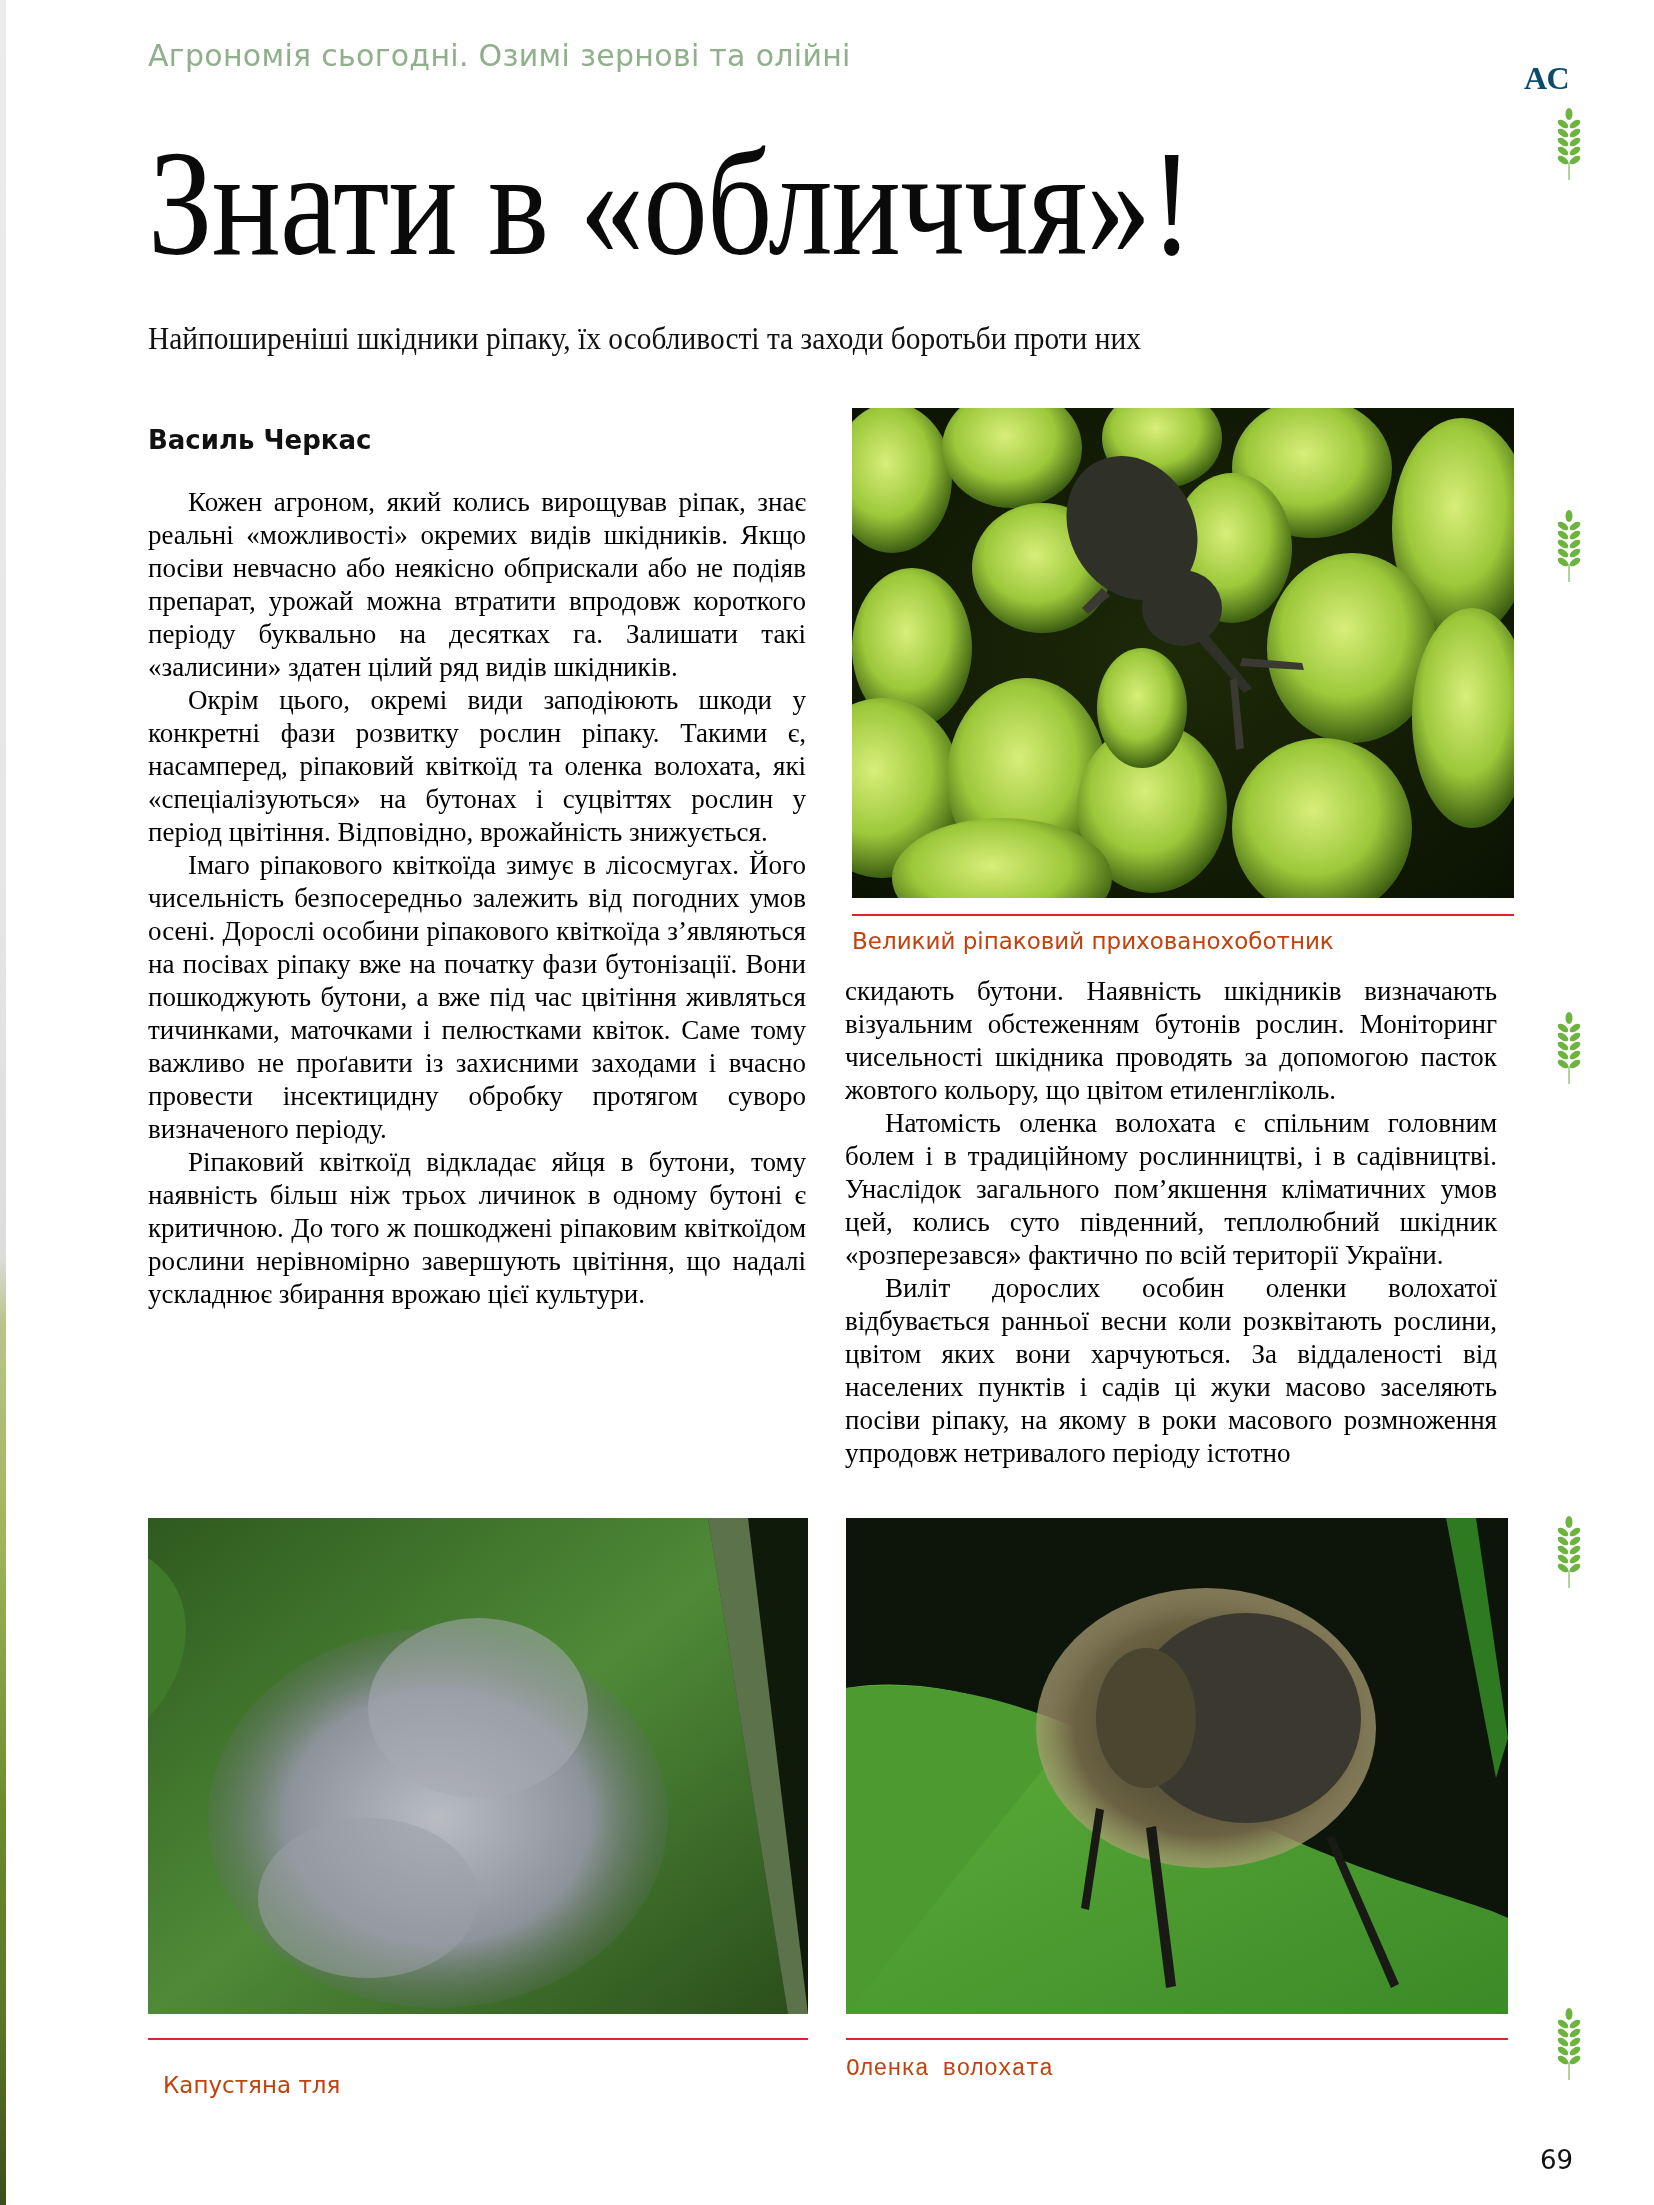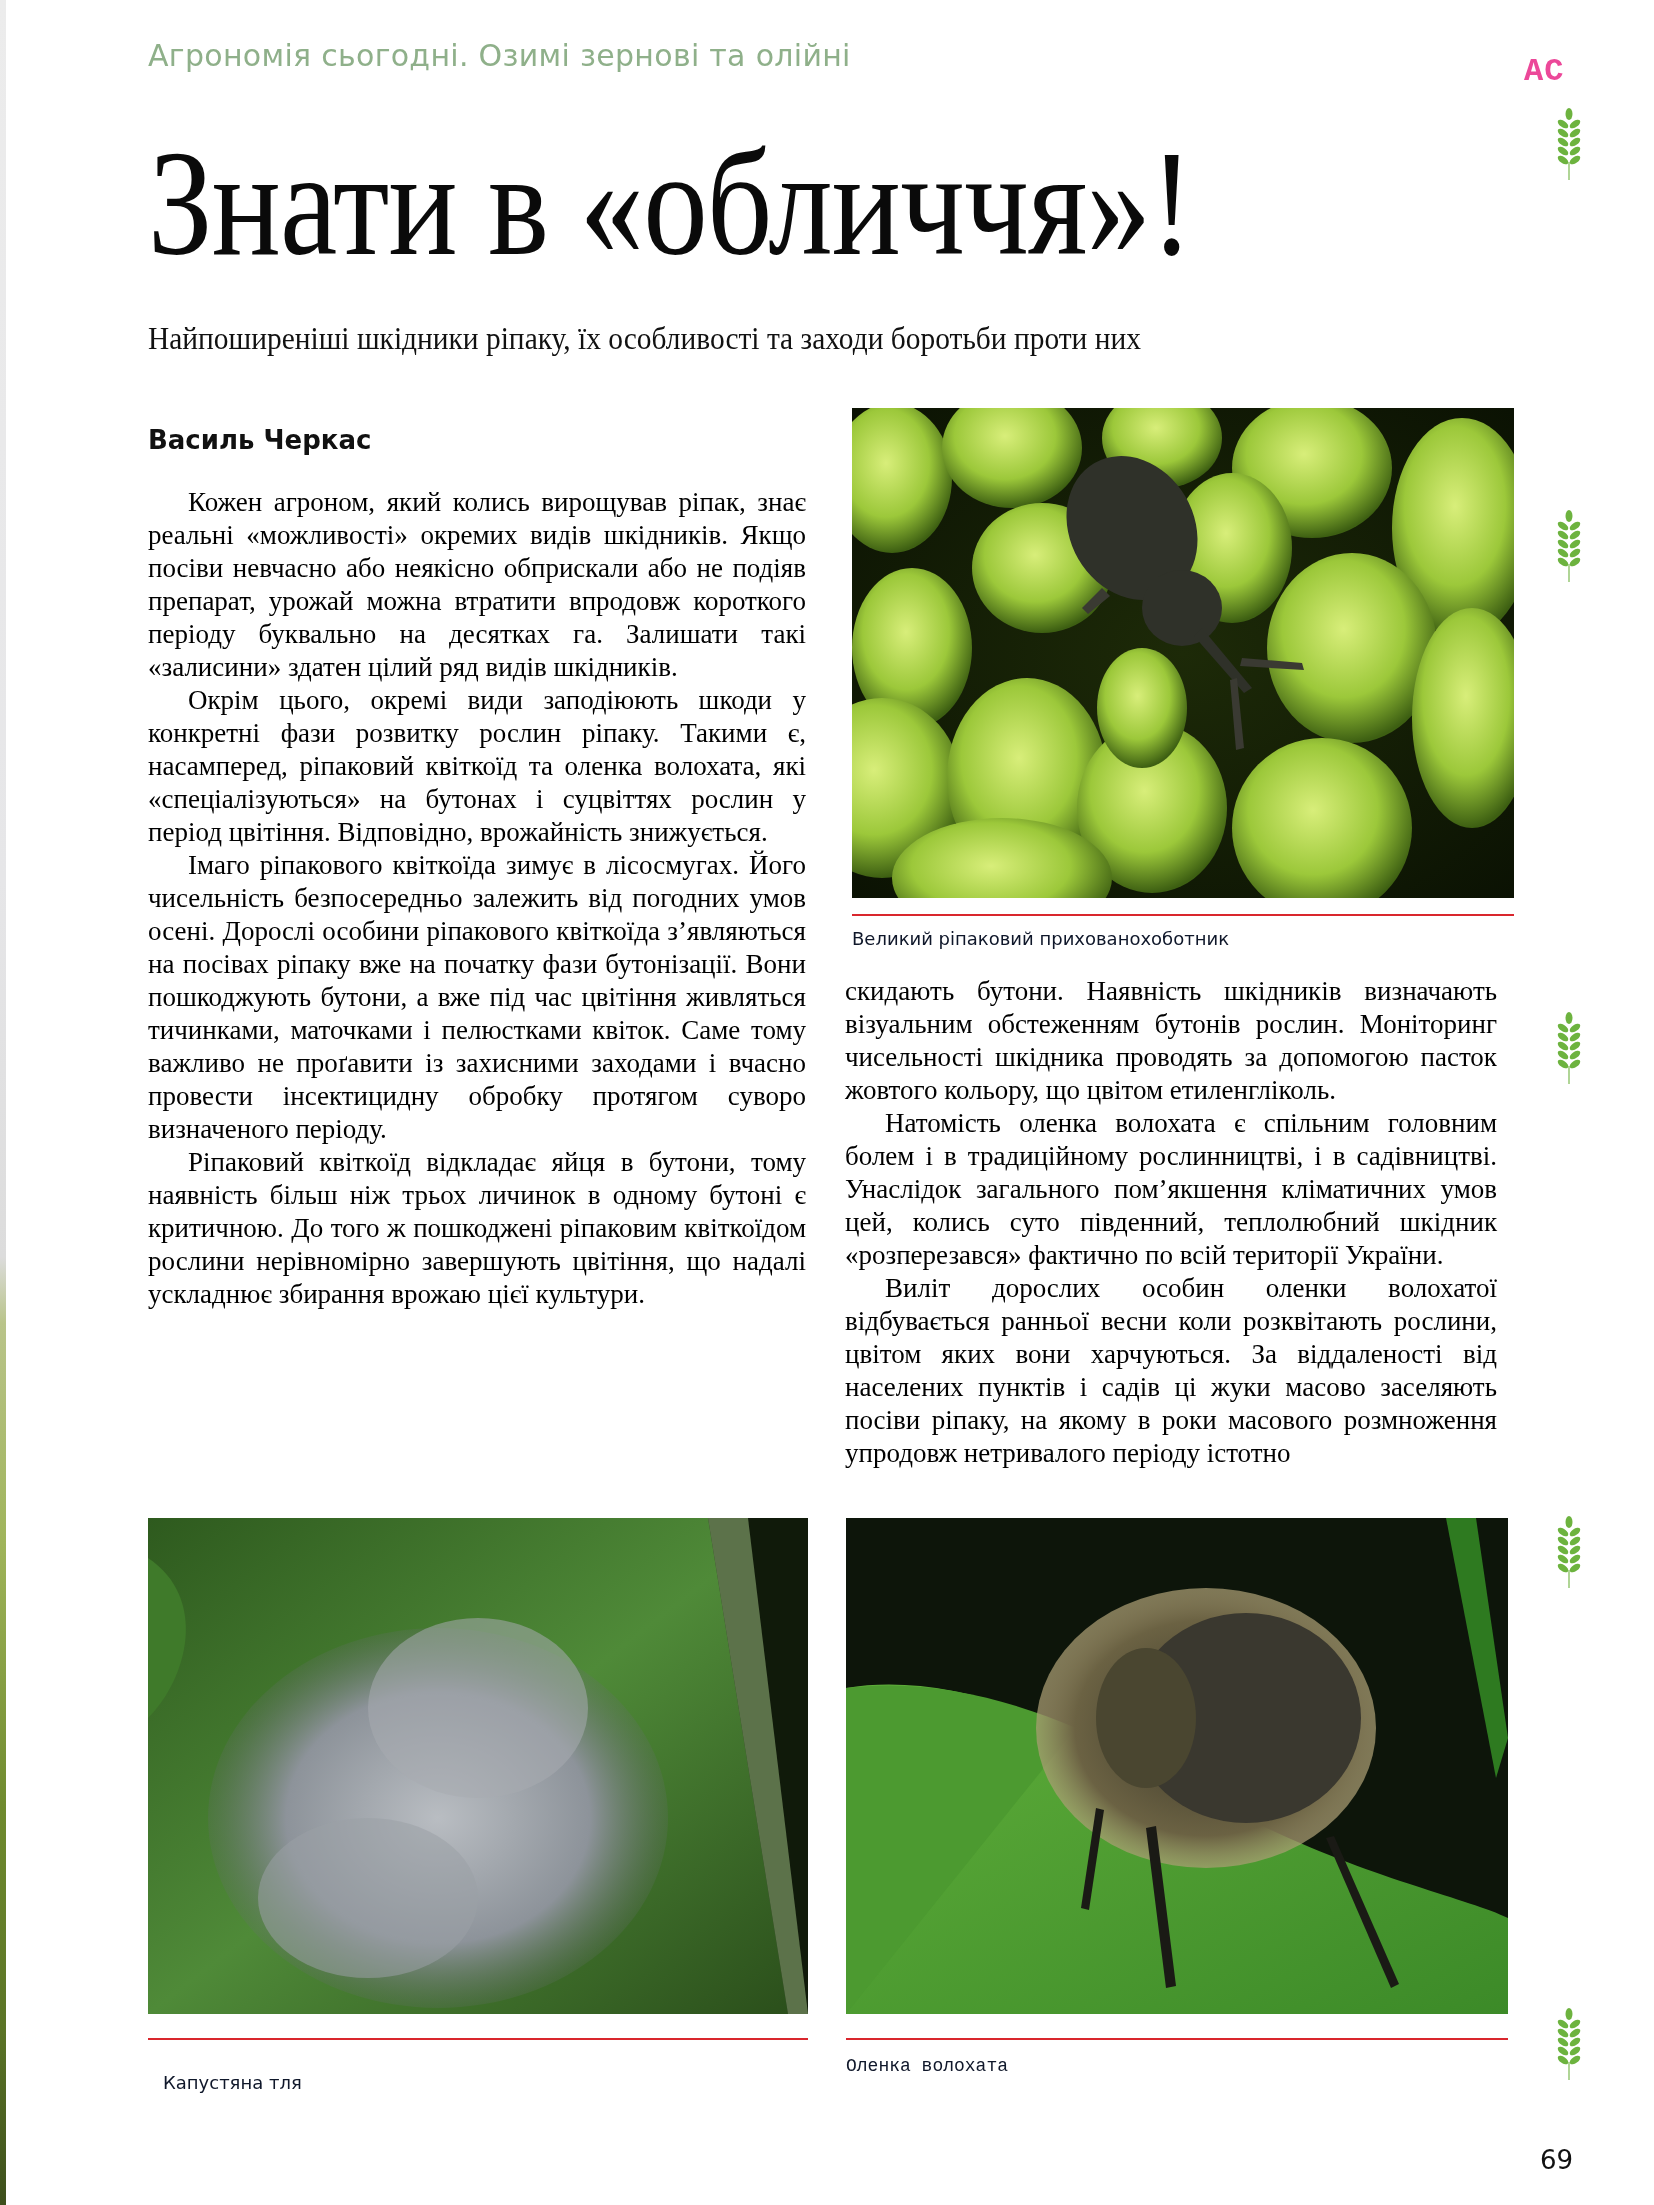--- a/index.html
+++ b/index.html
@@ -11,23 +11,23 @@
   .edge-strip {
     position: absolute; left: 0; top: 0; width: 6px; height: 2205px;
     background: linear-gradient(to bottom, #ececec 0%, #e6e6e8 40%, #dcdcdc 57%, #b9c48a 60%, #9fb45a 70%, #6f8a2e 82%, #5b7426 92%, #3d4f1c 100%);
   }
   .running-head {
     position: absolute; left: 148px; top: 38px;
     font-family: "DejaVu Sans", "Liberation Sans", sans-serif;
     font-size: 30px; color: #8fb08a; letter-spacing: 0.3px;
   }
   .logo {
-    position: absolute; left: 1524px; top: 53px;
-    font-family: Liberation Mono, monospace; font-weight: bold;
-    font-size: 32px; color: #ec4899; letter-spacing: 1px;
+    position: absolute; left: 1524px; top: 60px;
+    font-family: Liberation Serif, serif; font-weight: bold;
+    font-size: 32px; color: #0c4a6e; letter-spacing: 1px;
   }
   .wheat { position: absolute; width: 26px; height: 72px; }
   .title {
     position: absolute; left: 148px; top: 128px; margin: 0;
     font-family: "Liberation Serif", "DejaVu Serif", serif; font-weight: normal;
     font-size: 150px; line-height: 1; letter-spacing: -1px;
     transform: scaleX(0.86); transform-origin: left top;
     white-space: nowrap; color: #0a0a0a;
   }
   .subtitle {
@@ -47,21 +47,21 @@
   .col p { margin: 0; text-indent: 40px; }
   .col p.noindent { text-indent: 0; }
   .col-left { left: 148px; top: 486px; width: 658px; }
   .col-right { left: 845px; top: 975px; width: 652px; }
   .photo { position: absolute; overflow: hidden; }
   .photo svg { display: block; width: 100%; height: 100%; }
   .rule { position: absolute; height: 2px; background: #d9262d; }
   .caption {
     position: absolute;
     font-family: "DejaVu Sans", "Liberation Sans", sans-serif;
-    font-size: 18px; color: #0f172a;
+    font-size: 23px; color: #c2410c;
   }
   .page-number {
     position: absolute; left: 1540px; top: 2145px;
     font-family: "DejaVu Sans", "Liberation Sans", sans-serif; font-size: 26px; color: #111; text-align: right;
   }
 </style>
 </head>
 <body>
 
 <div class="edge-strip"></div>

